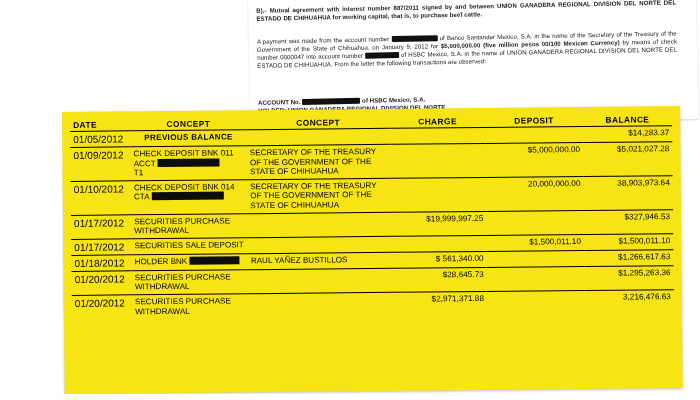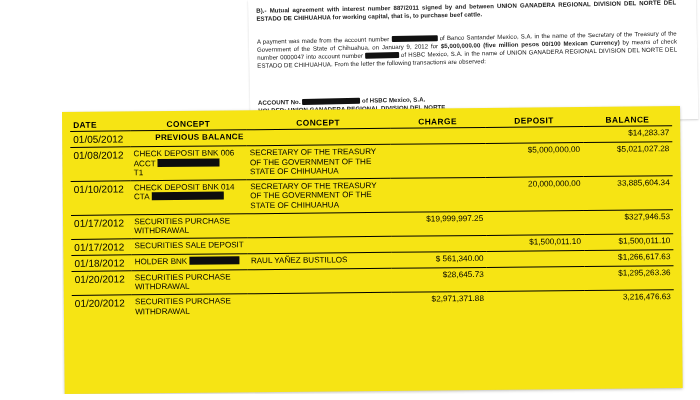--- a/index.html
+++ b/index.html
@@ -99,21 +99,21 @@
   tr.hdr th.l { text-align: left; }
   tr.hdr th.r { text-align: center; }
   td.date { width: 58px; font-size: 10px; white-space: nowrap; }
   td.concept { width: 112px; font-size: 8.1px; line-height: 9.6px; }
   td.holder { width: 138px; font-size: 8.1px; line-height: 9.6px; text-transform: uppercase; }
   td.charge { width: 92px; text-align: right; white-space: nowrap; font-size: 8.2px; }
   td.deposit { width: 94px; text-align: right; white-space: nowrap; font-size: 8.2px; }
   td.balance { width: 86px; text-align: right; white-space: nowrap; font-size: 8.2px; }
   tr.row > td { border-bottom: 1.1px solid #000; }
   tr.row.noline > td { border-bottom: 0; }
-  .prevbal { text-align: right; font-weight: bold; letter-spacing: 0.3px; }
+  .prevbal { text-align: center; font-weight: bold; letter-spacing: 0.3px; }
   .cellredact {
     display: inline-block;
     background: #0d0d0d;
     height: 8px;
     width: 62px;
     vertical-align: -1px;
     margin-left: 2px;
   }
   .cellredact.wide { width: 72px; }
   .cellredact.narrow { width: 50px; }
@@ -182,40 +182,40 @@
         <tr class="row">
           <td class="date">01/05/2012</td>
           <td class="concept prevbal">PREVIOUS BALANCE</td>
           <td class="holder"></td>
           <td class="charge"></td>
           <td class="deposit"></td>
           <td class="balance">$14,283.37</td>
         </tr>
 
         <tr class="row">
-          <td class="date">01/08/2012</td>
+          <td class="date">01/09/2012</td>
           <td class="concept">
-            <span>CHECK DEPOSIT BNK 006 ACCT</span><span class="cellredact"></span><br>
+            <span>CHECK DEPOSIT BNK 011 ACCT</span><span class="cellredact"></span><br>
             <span>T1</span>
           </td>
           <td class="holder">SECRETARY OF THE TREASURY OF THE GOVERNMENT OF THE STATE OF CHIHUAHUA</td>
           <td class="charge"></td>
           <td class="deposit">$5,000,000.00</td>
           <td class="balance">$5,021,027.28</td>
         </tr>
 
         <tr class="row">
           <td class="date">01/10/2012</td>
           <td class="concept">
             <span>CHECK DEPOSIT BNK 014 CTA</span><span class="cellredact wide"></span>
           </td>
           <td class="holder">SECRETARY OF THE TREASURY OF THE GOVERNMENT OF THE STATE OF CHIHUAHUA</td>
           <td class="charge"></td>
           <td class="deposit">20,000,000.00</td>
-          <td class="balance">33,885,604.34</td>
+          <td class="balance">38,903,973.64</td>
         </tr>
 
         <tr class="row">
           <td class="date">01/17/2012</td>
           <td class="concept">SECURITIES PURCHASE WITHDRAWAL</td>
           <td class="holder"></td>
           <td class="charge">$19,999,997.25</td>
           <td class="deposit"></td>
           <td class="balance">$327,946.53</td>
         </tr>

